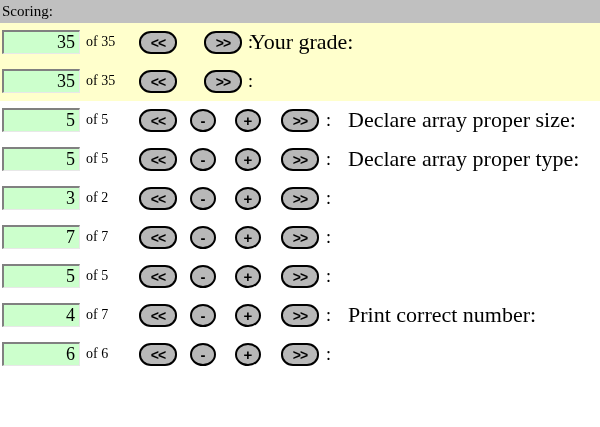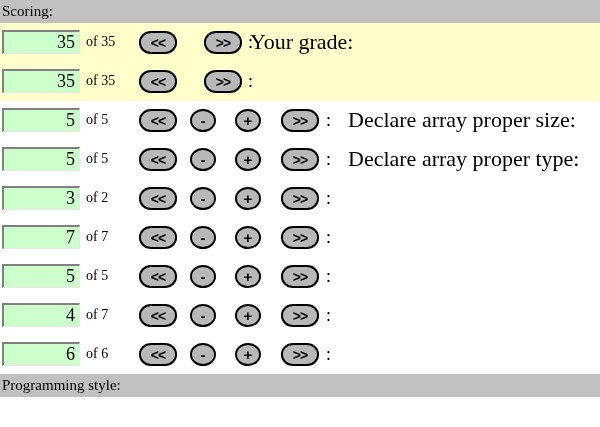--- a/index.html
+++ b/index.html
@@ -209,27 +209,27 @@
         <div class="colon detail">:</div>
       </div>
       <div class="score-row">
         <div class="score-input">4</div>
         <div class="of-text">of 7</div>
         <div class="btn btn-wide btn-prev">&lt;&lt;</div>
         <div class="btn btn-round btn-minus">-</div>
         <div class="btn btn-round btn-plus">+</div>
         <div class="btn btn-wide btn-next">&gt;&gt;</div>
         <div class="colon detail">:</div>
+        <div class="row-label detail">Print correct number:</div>
       </div>
       <div class="score-row">
         <div class="score-input">6</div>
         <div class="of-text">of 6</div>
         <div class="btn btn-wide btn-prev">&lt;&lt;</div>
         <div class="btn btn-round btn-minus">-</div>
         <div class="btn btn-round btn-plus">+</div>
         <div class="btn btn-wide btn-next">&gt;&gt;</div>
         <div class="colon detail">:</div>
       </div>
     </div>
 
-  <div class="section-header">Programming style:</div>
 
 </div>
 
 </body></html>

